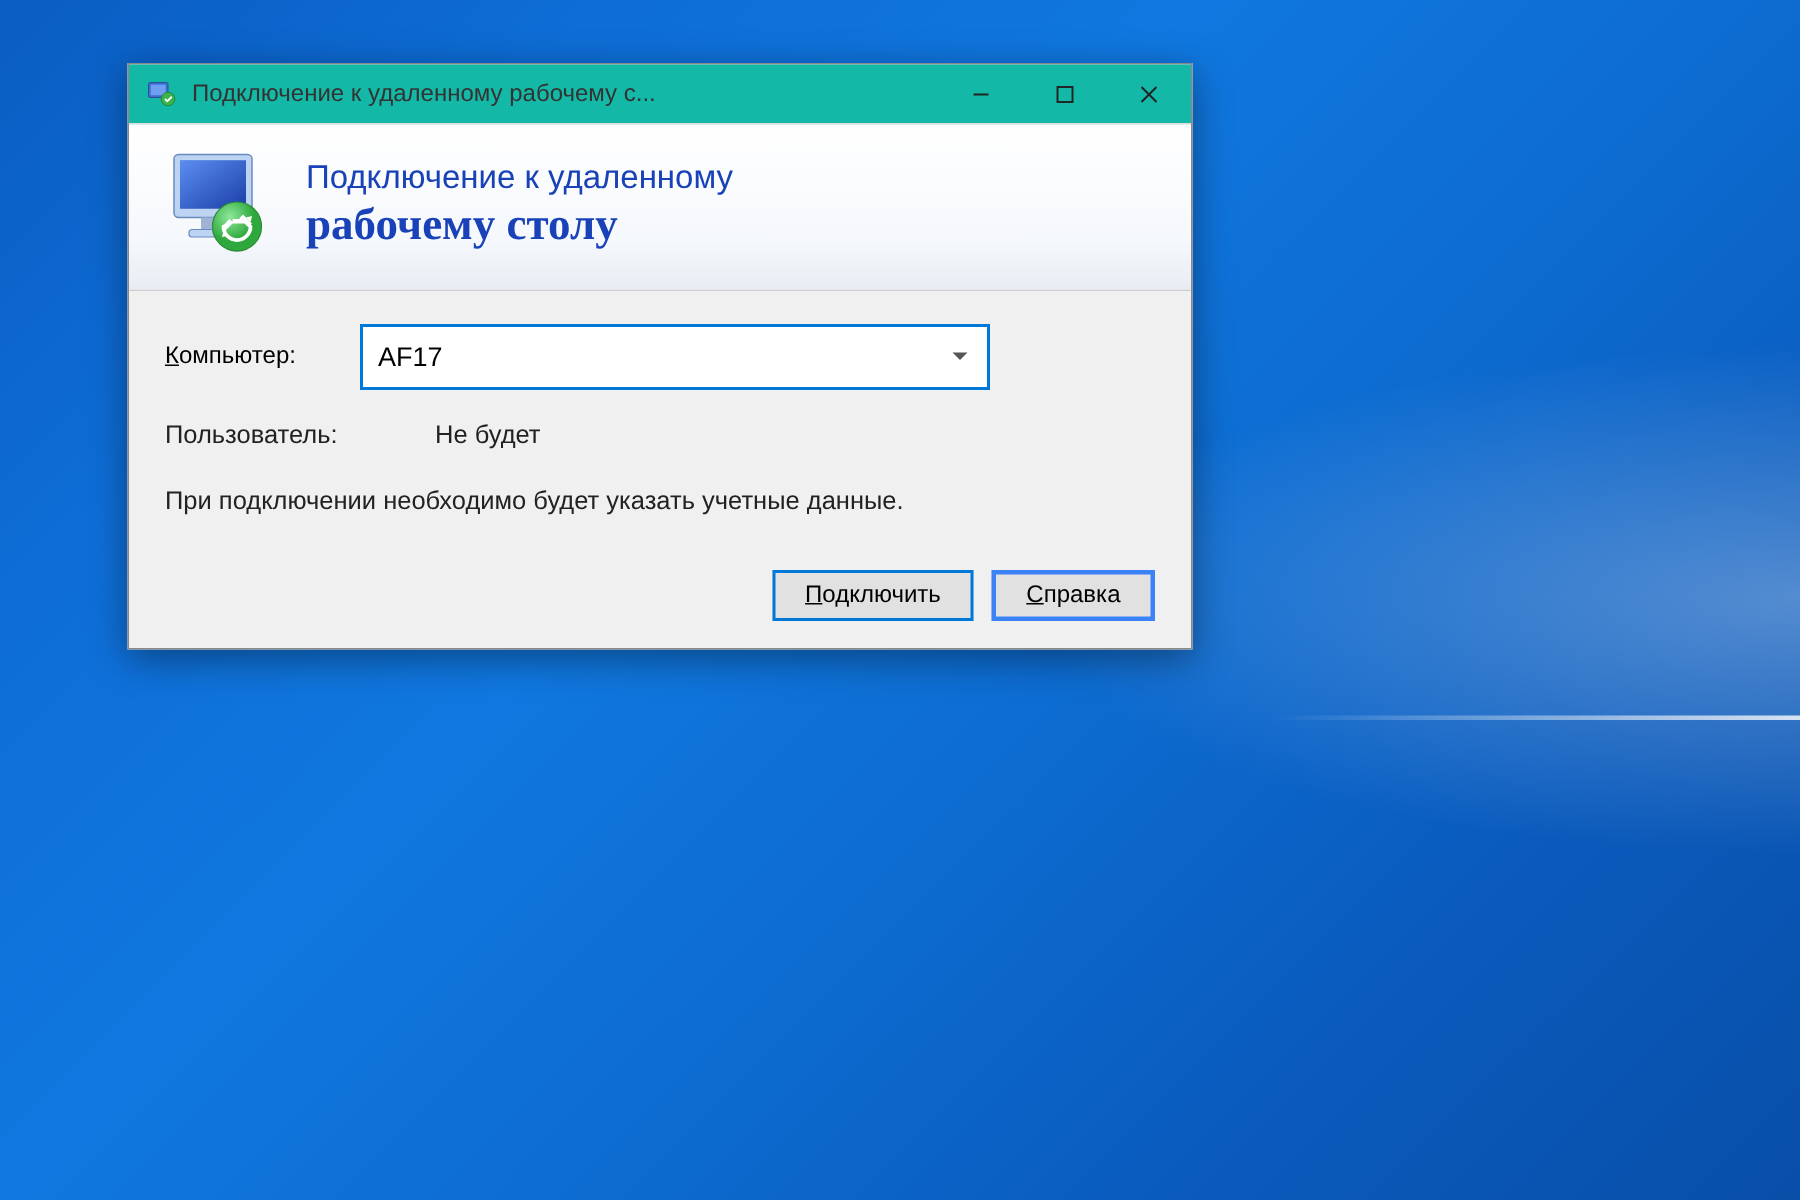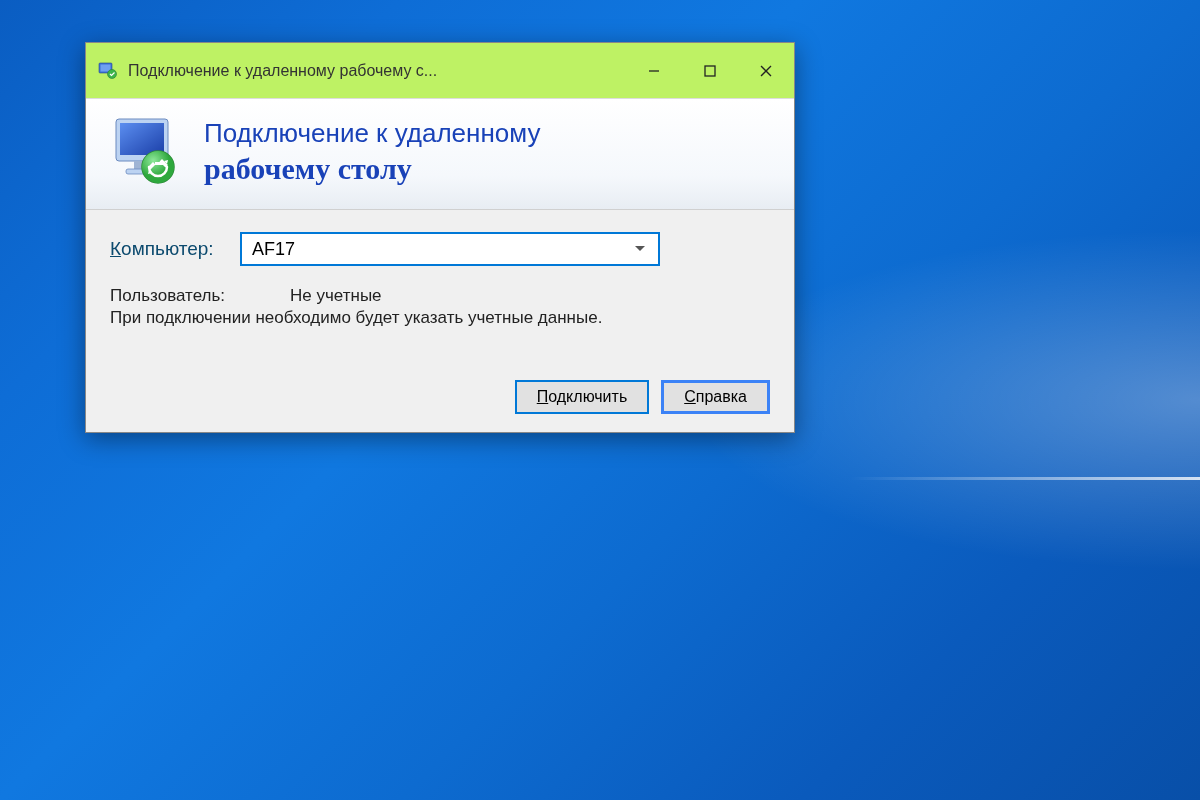--- a/index.html
+++ b/index.html
@@ -30,24 +30,24 @@
     .window {
       position: absolute;
       left: 85px;
       top: 42px;
       width: 710px;
       background: #ffffff;
       border: 1px solid #888;
       box-shadow: 0 6px 24px rgba(0,0,0,0.4);
     }
     .titlebar {
-      height: 56px;
-      display: flex;
-      align-items: center;
-      background: #bef264;
+      height: 40px;
+      display: flex;
+      align-items: center;
+      background: #14b8a6;
       border-bottom: 1px solid #ddd;
       justify-content: center;
     }
     .titlebar-icon {
       width: 24px;
       height: 24px;
       margin: 0 8px 0 10px;
       display: flex;
       align-items: center;
       justify-content: center;
@@ -80,49 +80,49 @@
       border-bottom: 1px solid #d0d0d0;
     }
     .header-icon {
       width: 78px;
       height: 78px;
       margin-right: 18px;
       position: relative;
     }
     .header-text { line-height: 1.25; }
     .header-line1 {
-      font-size: 26px;
+      font-size: 22px;
       color: #1942b8;
       font-weight: 400;
     }
     .header-line2 {
       font-size: 30px;
       color: #1942b8;
       font-weight: 700;
       font-family: Liberation Serif, serif;
     }
     .content {
       padding: 22px 24px 18px 24px;
       background: #f0f0f0;
     }
     .form-row {
       display: flex;
       align-items: center;
       margin-bottom: 20px;
     }
     .form-label {
-      font-size: 19px;
-      color: #0c4a6e;
+      font-size: 16px;
+      color: #000000;
       width: 130px;
     }
     .underline-letter { text-decoration: underline; }
     .combo {
       flex: 1;
       max-width: 420px;
-      height: 34px;
+      height: 44px;
       border: 2px solid #0078d7;
       background: #fff;
       display: flex;
       padding: 0 8px 0 10px;
       position: relative;
     }
     .combo input {
       border: none;
       outline: none;
       font-size: 18px;
@@ -134,30 +134,31 @@
       width: 20px;
       display: flex;
       align-items: center;
       justify-content: center;
       cursor: pointer;
     }
     .combo-chevron svg { width: 12px; height: 8px; fill: #555; }
     .user-row {
       display: flex;
       align-items: center;
+      margin-bottom: 22px;
       font-size: 17px;
       color: #222;
     }
     .user-label { width: 180px; }
     .user-value { }
     .hint-text {
       font-size: 17px;
       color: #222;
       line-height: 1.4;
-      margin-bottom: 46px;
+      margin-bottom: 30px;
       max-width: 500px;
     }
     .bottom-row {
       display: flex;
       align-items: center;
       padding-top: 4px;
     }
     .show-opts {
       display: flex;
       align-items: center;
@@ -280,21 +281,21 @@
         <div class="combo-chevron">
           <svg viewBox="0 0 12 8">
               <path d="M1 1 L6 6 L11 1 Z"></path>
             </svg>
         </div>
       </div>
     </div>
 
     <div class="user-row">
       <div class="user-label">Пользователь:</div>
-      <div class="user-value">Не учетные</div>
+      <div class="user-value">Не будет</div>
     </div>
 
     <div class="hint-text">При подключении необходимо будет указать учетные данные.</div>
 
     <div class="bottom-row">
       <div class="spacer"></div>
       <button class="btn primary">
         <span class="underline-letter">П</span><span>одключить</span>
       </button>
       <button class="btn">

